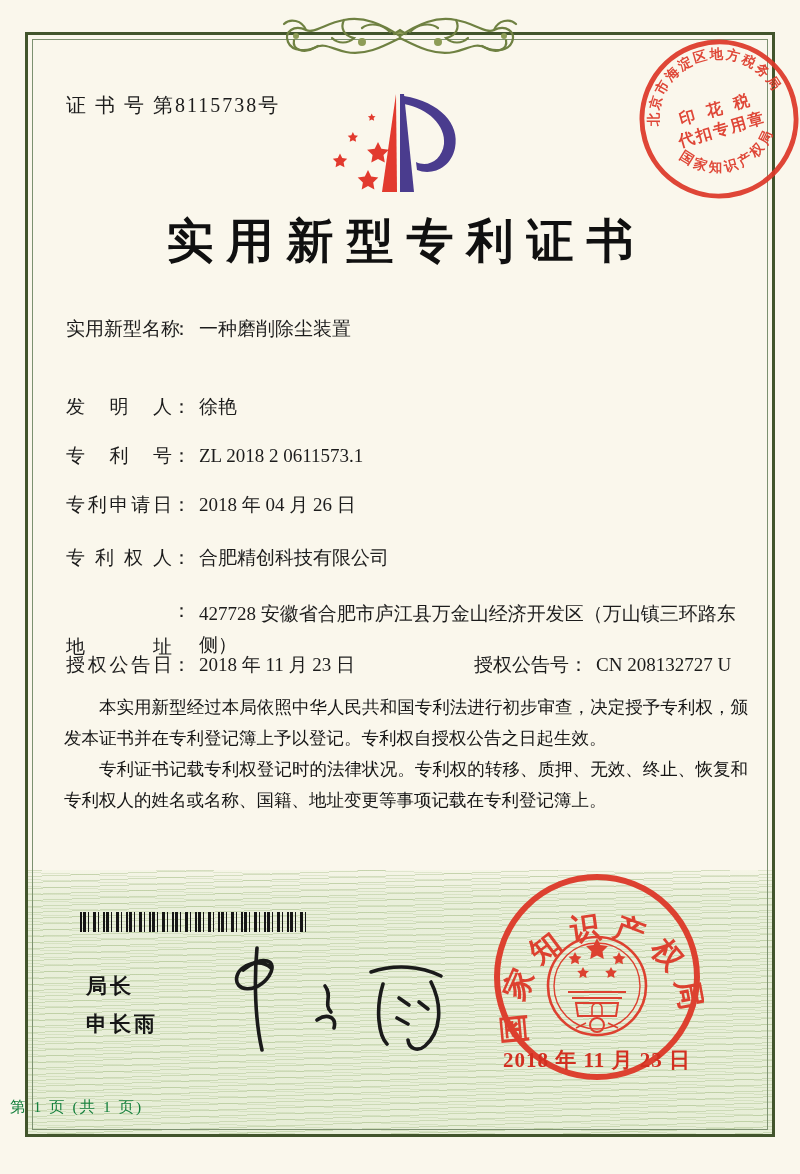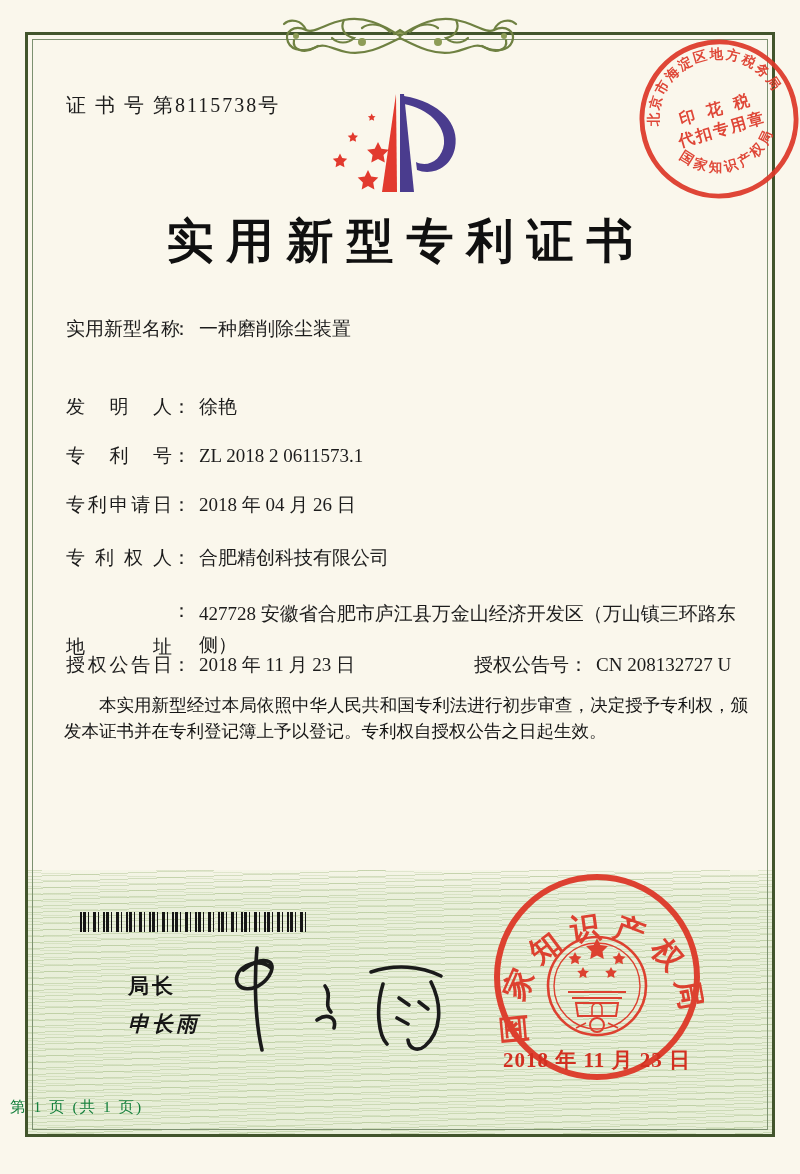--- a/index.html
+++ b/index.html
@@ -67,42 +67,42 @@
   .row-address{top:598px;white-space:normal;}
   .row-address .fvalue{
     display:inline-block;width:545px;vertical-align:top;
     white-space:normal;line-height:31px;
   }
   .row-grant{top:652px;width:684px;}
   .grant-no{position:absolute;left:392px;top:0;white-space:nowrap;margin-left:16px;}
   
   .paragraphs{
     position:absolute;left:64px;top:692px;width:684px;z-index:3;
-    font-size:17.5px;line-height:26px;text-align:justify;color:#151515;
+    font-size:17.5px;line-height:31px;text-align:justify;color:#151515;
   }
   .paragraphs p{margin:0;text-indent:2em;}
   
   .barcode{
     position:absolute;left:80px;top:912px;width:228px;height:20px;z-index:3;
     background:
       repeating-linear-gradient(90deg,
         #161616 0 2px, rgba(0,0,0,0) 2px 3px,
         #161616 3px 6px, rgba(0,0,0,0) 6px 8px,
         #161616 8px 9px, rgba(0,0,0,0) 9px 13px,
         #161616 13px 16px, rgba(0,0,0,0) 16px 18px,
         #161616 18px 19px, rgba(0,0,0,0) 19px 23px);
   }
   
   .signer{
     position:absolute;left:86px;z-index:3;
     font-family:"Liberation Sans",sans-serif;
-    font-size:21px;font-weight:700;color:#161616;letter-spacing:3px;margin-left:42px;
+    font-size:21px;font-weight:700;color:#161616;letter-spacing:3px;
   }
   .signer-title{top:972px;}
-  .signer-name{top:1010px;font-style:italic;}
+  .signer-name{top:1010px;}
   .signature-svg{position:absolute;left:205px;top:940px;z-index:3;}
   
   .bottom-seal{position:absolute;left:490px;top:870px;width:214px;height:214px;z-index:4;opacity:.95;}
   .bottom-seal text{fill:#dd3828;font-family:"Liberation Serif",serif;font-weight:700;}
   .seal-date{
     position:absolute;left:482px;top:1046px;width:230px;z-index:5;
     text-align:center;color:#d22f20;font-size:21px;font-weight:700;
     letter-spacing:1px;white-space:nowrap;
   }
   
@@ -203,20 +203,21 @@
         <span class="flabel">授权公告日</span><span class="fcolon">：</span><span class="fvalue">2018 年 11 月 23 日</span>
       </span>
       <span class="grant-no">
         <span>授权公告号</span><span class="fcolon">：</span><span class="fvalue">CN 208132727 U</span>
       </span>
     </div>
   </div>
 
   <div class="paragraphs">
     <p>本实用新型经过本局依照中华人民共和国专利法进行初步审查，决定授予专利权，颁发本证书并在专利登记簿上予以登记。专利权自授权公告之日起生效。</p>
+    <p>专利证书记载专利权登记时的法律状况。专利权的转移、质押、无效、终止、恢复和专利权人的姓名或名称、国籍、地址变更等事项记载在专利登记簿上。</p>
   </div>
 
   <div class="barcode"></div>
 
   <div class="signer signer-title">局长</div>
   <div class="signer signer-name">申长雨</div>
 
   <svg class="signature-svg" width="265" height="118" viewBox="0 0 265 118">
     <g stroke="#1a1a1a" stroke-width="3.6" fill="none" stroke-linecap="round" stroke-linejoin="round">
       <path d="M38,30 C58,14 74,20 64,36 C52,54 28,52 32,36 C35,24 56,18 66,28"></path>

